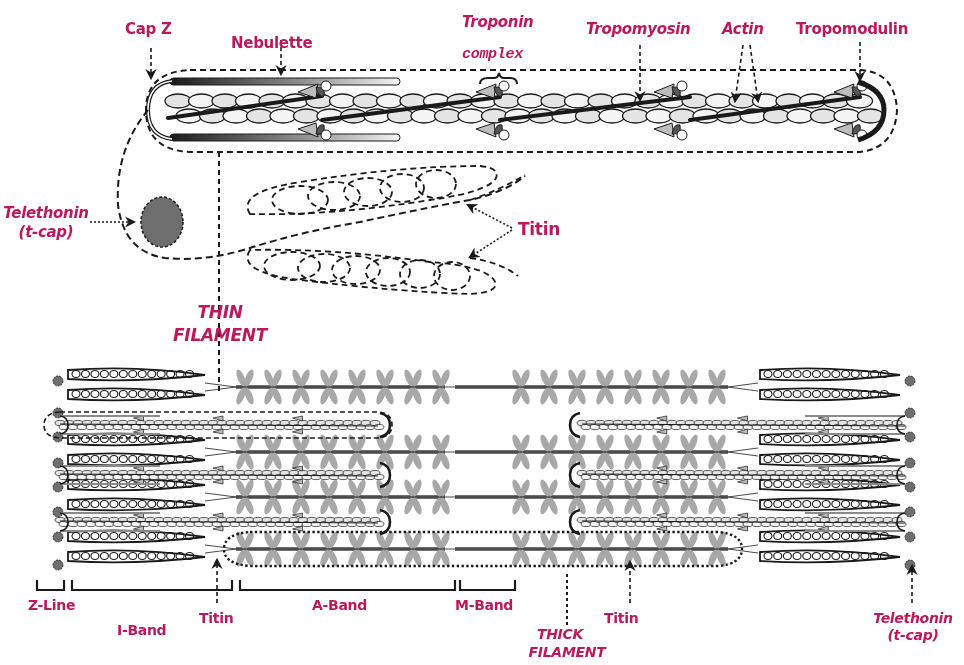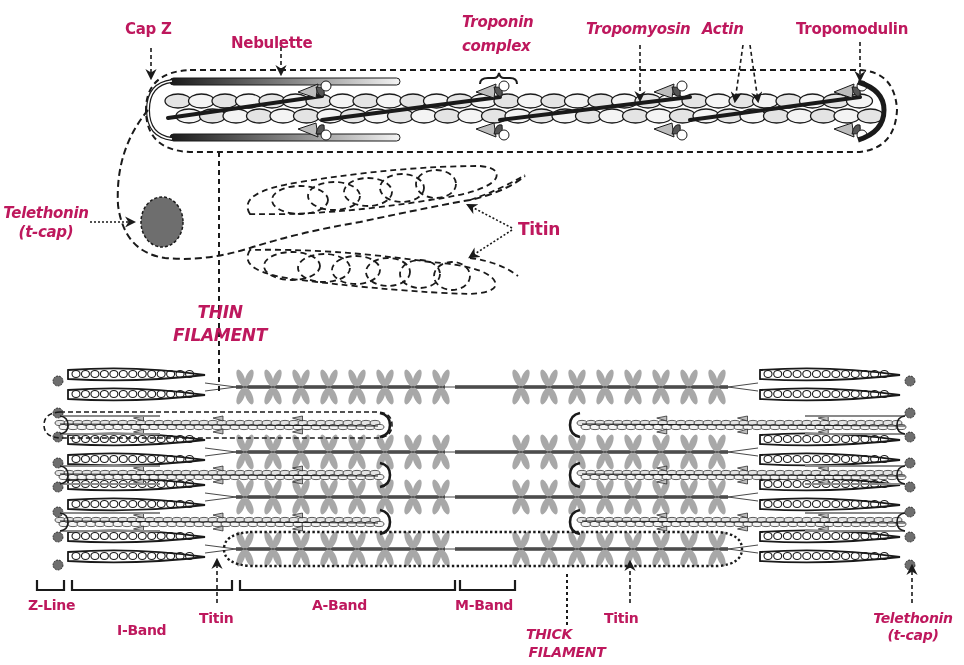--- a/index.html
+++ b/index.html
@@ -1354,34 +1354,34 @@
     <line x1="217" y1="603" x2="217" y2="560" marker-end="url(#arr)"></line>
     <line x1="567" y1="625" x2="567" y2="573" stroke-dasharray="3,3" stroke-width="2"></line>
     <line x1="630" y1="603" x2="630" y2="562" marker-end="url(#arr)"></line>
     <line x1="912" y1="603" x2="912" y2="566" marker-end="url(#arr)"></line>
   </g>
 </svg>
 
 <div class="lbl" style="left:125px; top:21px;">Cap Z</div>
 <div class="lbl" style="left:231px; top:35px;">Nebulette</div>
 <div class="lbl it" style="left:462px; top:14px;">Troponin</div>
-<div class="lbl it" style="left:462px; top:38px;">complex</div>
+<div class="lbl it" style="left:462px; top:46px;font-family:Liberation Mono, monospace;">complex</div>
 <div class="lbl it" style="left:586px; top:21px;">Tropomyosin</div>
-<div class="lbl it" style="left:702px; top:21px;">Actin</div>
+<div class="lbl it" style="left:722px; top:21px;">Actin</div>
 <div class="lbl" style="left:796px; top:21px;">Tropomodulin</div>
 
 <div class="lbl ctr" style="left:2px; top:205px; width:88px;">Telethonin</div>
 <div class="lbl ctr" style="left:2px; top:224px; width:88px;">(t-cap)</div>
 <div class="lbl big" style="left:518px; top:219px;">Titin</div>
 
 <div class="lbl big ctr" style="left:165px; top:302px; width:110px;">THIN</div>
 <div class="lbl big ctr" style="left:165px; top:325px; width:110px;">FILAMENT</div>
 
 <div class="lbl sm" style="left:28px; top:597px;">Z-Line</div>
 <div class="lbl sm" style="left:117px; top:622px;text-align:center;">I-Band</div>
 <div class="lbl sm" style="left:199px; top:610px;">Titin</div>
 <div class="lbl sm" style="left:306px; top:597px;margin-left:6px;">A-Band</div>
 <div class="lbl sm" style="left:455px; top:597px;">M-Band</div>
-<div class="lbl sm ctr" style="left:504px; top:626px; width:90px;">THICK</div>
+<div class="lbl sm ctr" style="left:515px; top:626px; width:90px;">THICK</div>
 <div class="lbl sm ctr" style="left:522px; top:644px; width:90px;">FILAMENT</div>
 <div class="lbl sm" style="left:604px; top:610px;">Titin</div>
 <div class="lbl sm ctr" style="left:866px; top:610px; width:94px;">Telethonin</div>
 <div class="lbl sm ctr" style="left:866px; top:627px; width:94px;">(t-cap)</div>
 
 </body></html>

